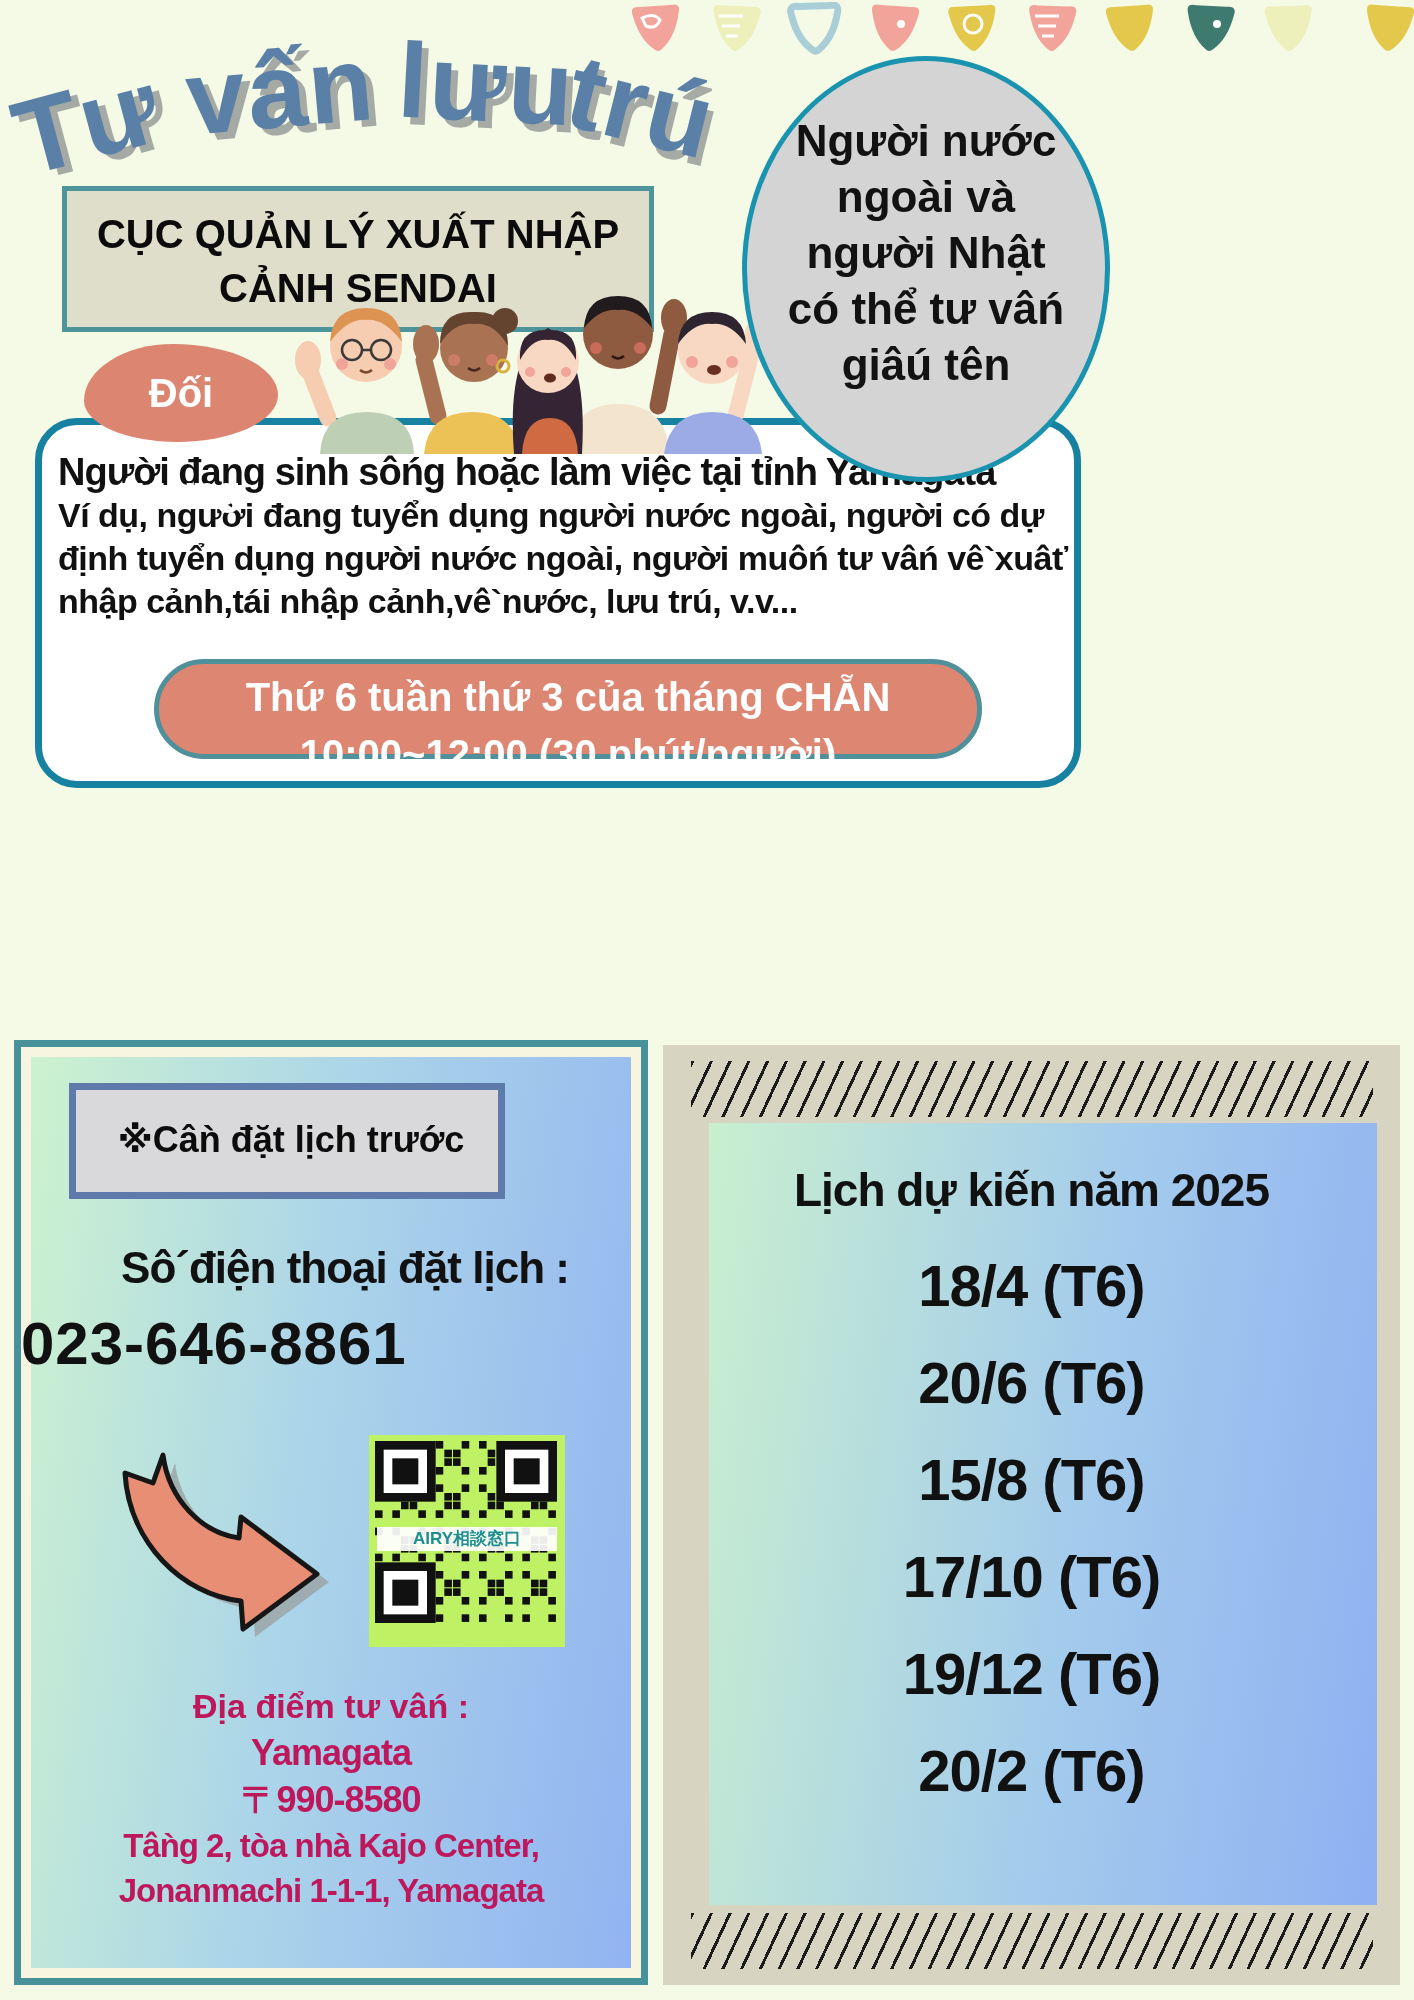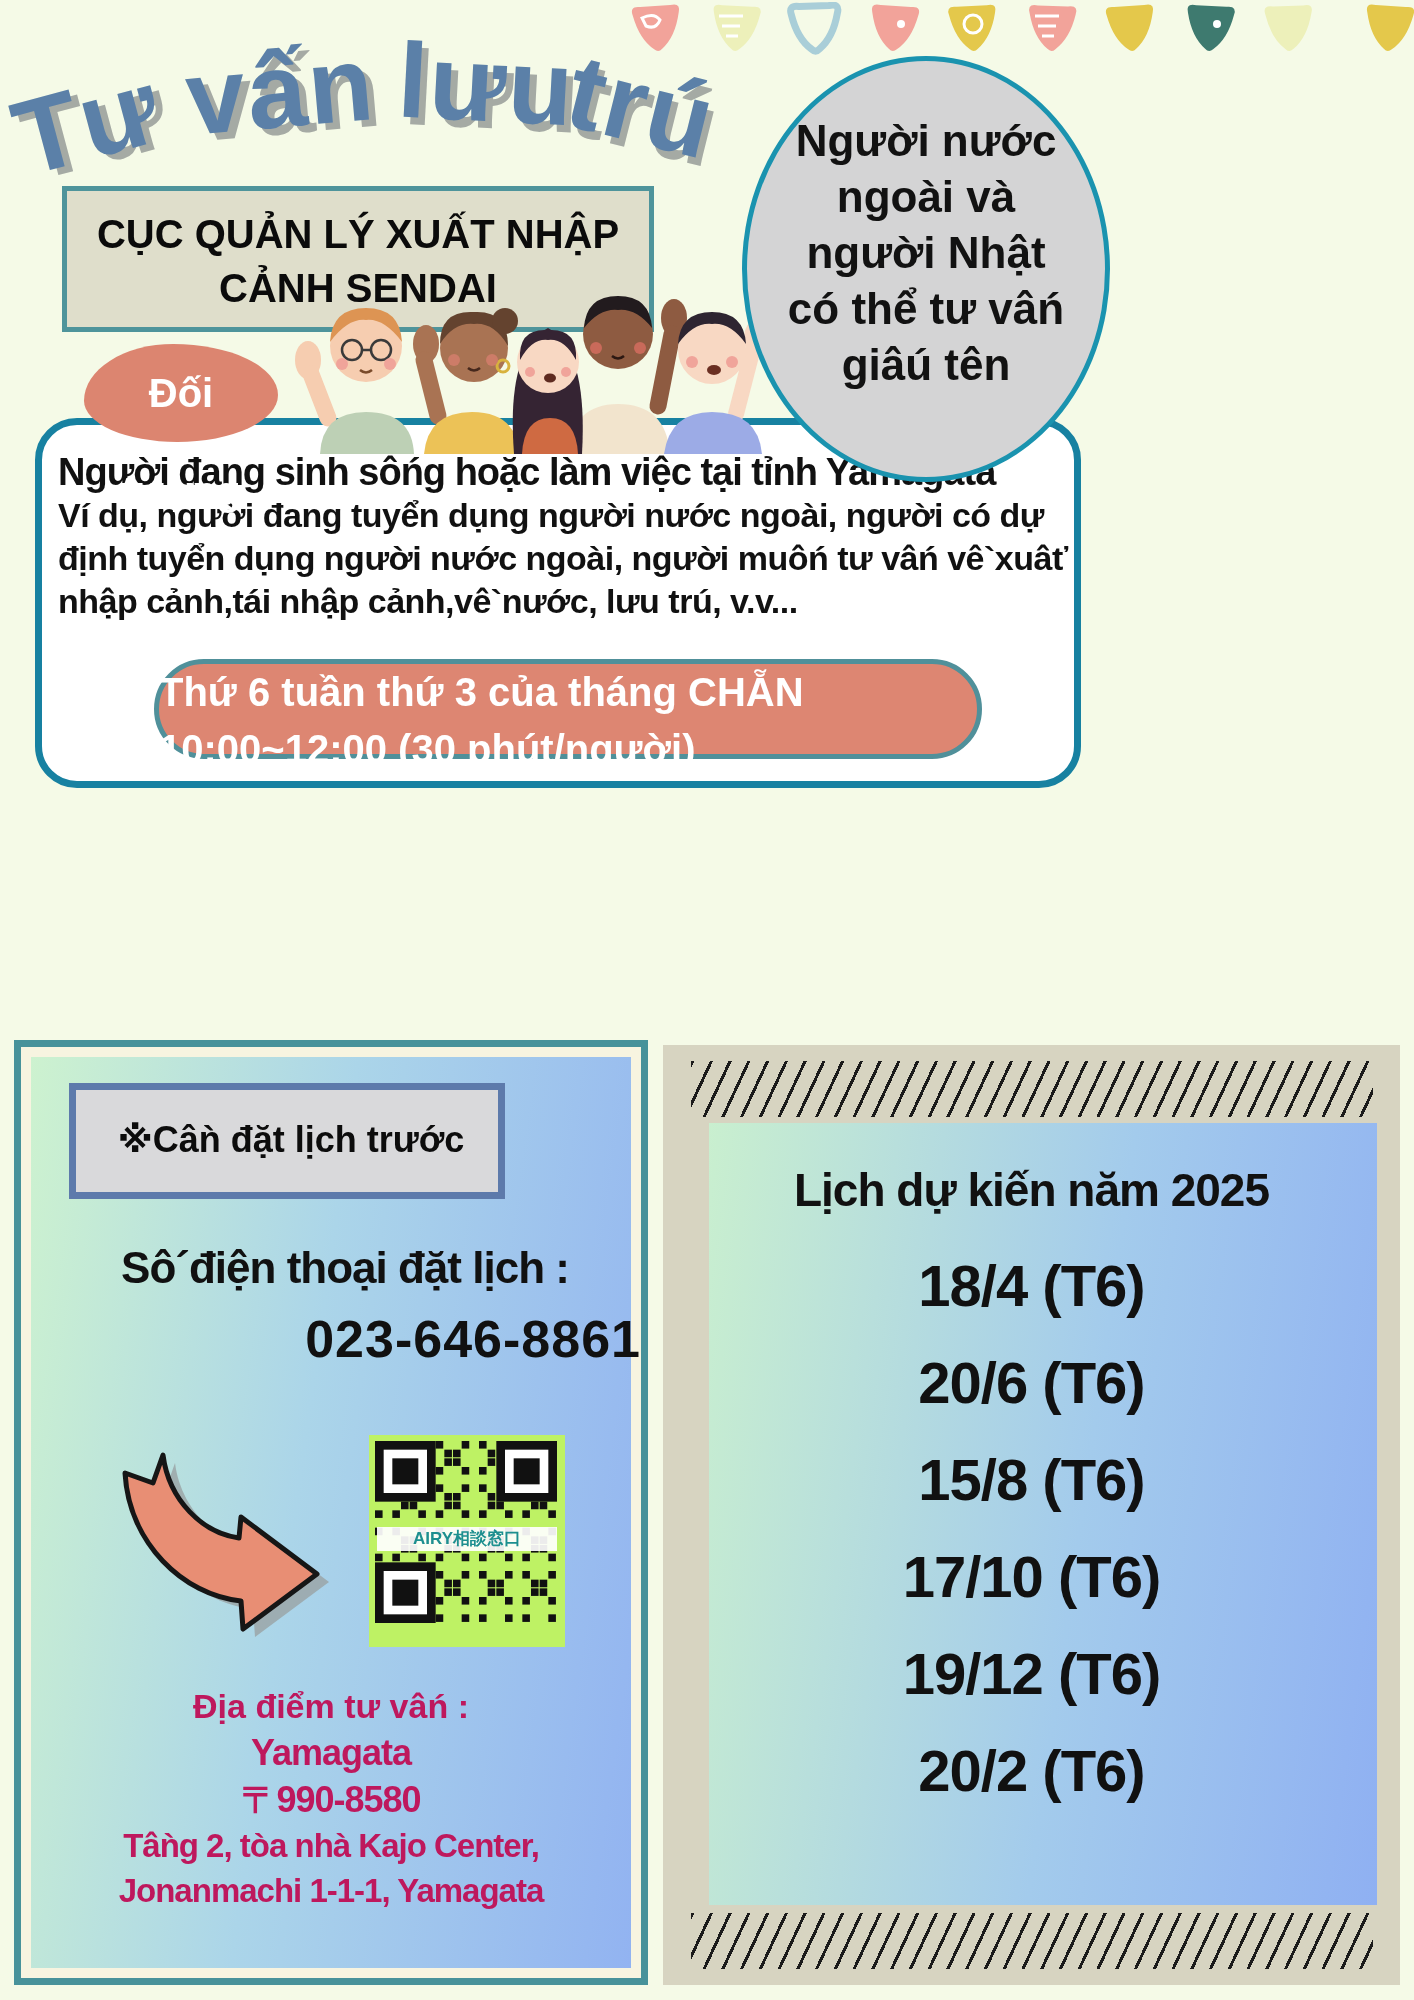--- a/index.html
+++ b/index.html
@@ -37,34 +37,34 @@
   .people{position:absolute;left:284px;top:288px;width:478px;height:166px;z-index:4;}
 
   
   .main-box{position:absolute;left:35px;top:418px;width:1046px;height:370px;background:#fff;
             border:7px solid #1781a1;border-radius:42px;box-sizing:border-box;z-index:2;
             padding:26px 16px 0 16px;}
   .main-box .headline{font-size:38px;font-weight:700;letter-spacing:-1px;white-space:nowrap;}
   .main-box .bodyline{font-size:34px;font-weight:600;letter-spacing:-0.5px;line-height:43px;white-space:nowrap;}
   .pill{position:absolute;left:112px;top:234px;width:828px;height:100px;background:#dd8672;
         border:5px solid #50909a;border-radius:64px;box-sizing:border-box;
-        color:#fff;font-weight:700;font-size:40px;line-height:57px;}
+        color:#fff;font-weight:700;font-size:40px;text-align:center;line-height:57px;padding-top:5px;}
 
   
   .booking-panel{position:absolute;left:14px;top:1040px;width:634px;height:945px;
                  background:#f7f4e0;border:7px solid #47929a;box-sizing:border-box;}
   .booking-grad{position:absolute;left:10px;right:10px;top:10px;bottom:10px;
                 background:linear-gradient(98deg,#cdf2cf 0%,#abd5e9 45%,#92b3f1 100%);}
   .notice-box{position:absolute;left:48px;top:36px;width:436px;height:116px;background:#d9d9db;
               border:7px solid #5d7aab;box-sizing:border-box;text-align:center;
               font-weight:700;font-size:36px;line-height:100px;color:#0c0c0c;padding-left:8px;}
   .phone-label{position:absolute;left:0;right:0;top:196px;text-align:center;
                font-weight:700;font-size:44px;letter-spacing:-1px;padding-left:28px;}
-  .phone-number{position:absolute;left:0;right:0;top:262px;text-align:right;
-                font-weight:700;font-size:52px;letter-spacing:1px;}
+  .phone-number{position:absolute;left:0;right:0;top:262px;text-align:left;
+                font-weight:700;font-size:60px;letter-spacing:1px;}
   .arrow-icon{position:absolute;left:90px;top:392px;width:238px;height:198px;}
   .qr-wrap{position:absolute;left:348px;top:388px;width:196px;height:212px;background:#bef264;padding:6px;box-sizing:border-box;}
   .qr-label{position:absolute;left:8px;right:8px;top:92px;background:rgba(255,255,255,.92);
             color:#1d8f8f;font-weight:700;font-size:17px;text-align:center;line-height:24px;}
   .address{position:absolute;left:0;right:0;top:636px;text-align:center;font-weight:700;color:#be185d;}
   .addr-label{font-size:34px;line-height:46px;}
   .addr-l2,.addr-l3,.addr-l4{font-size:36px;line-height:47px;letter-spacing:-1px;}
   .addr-l5,.addr-l6{font-size:33px;line-height:45px;letter-spacing:-1px;}
 
   

